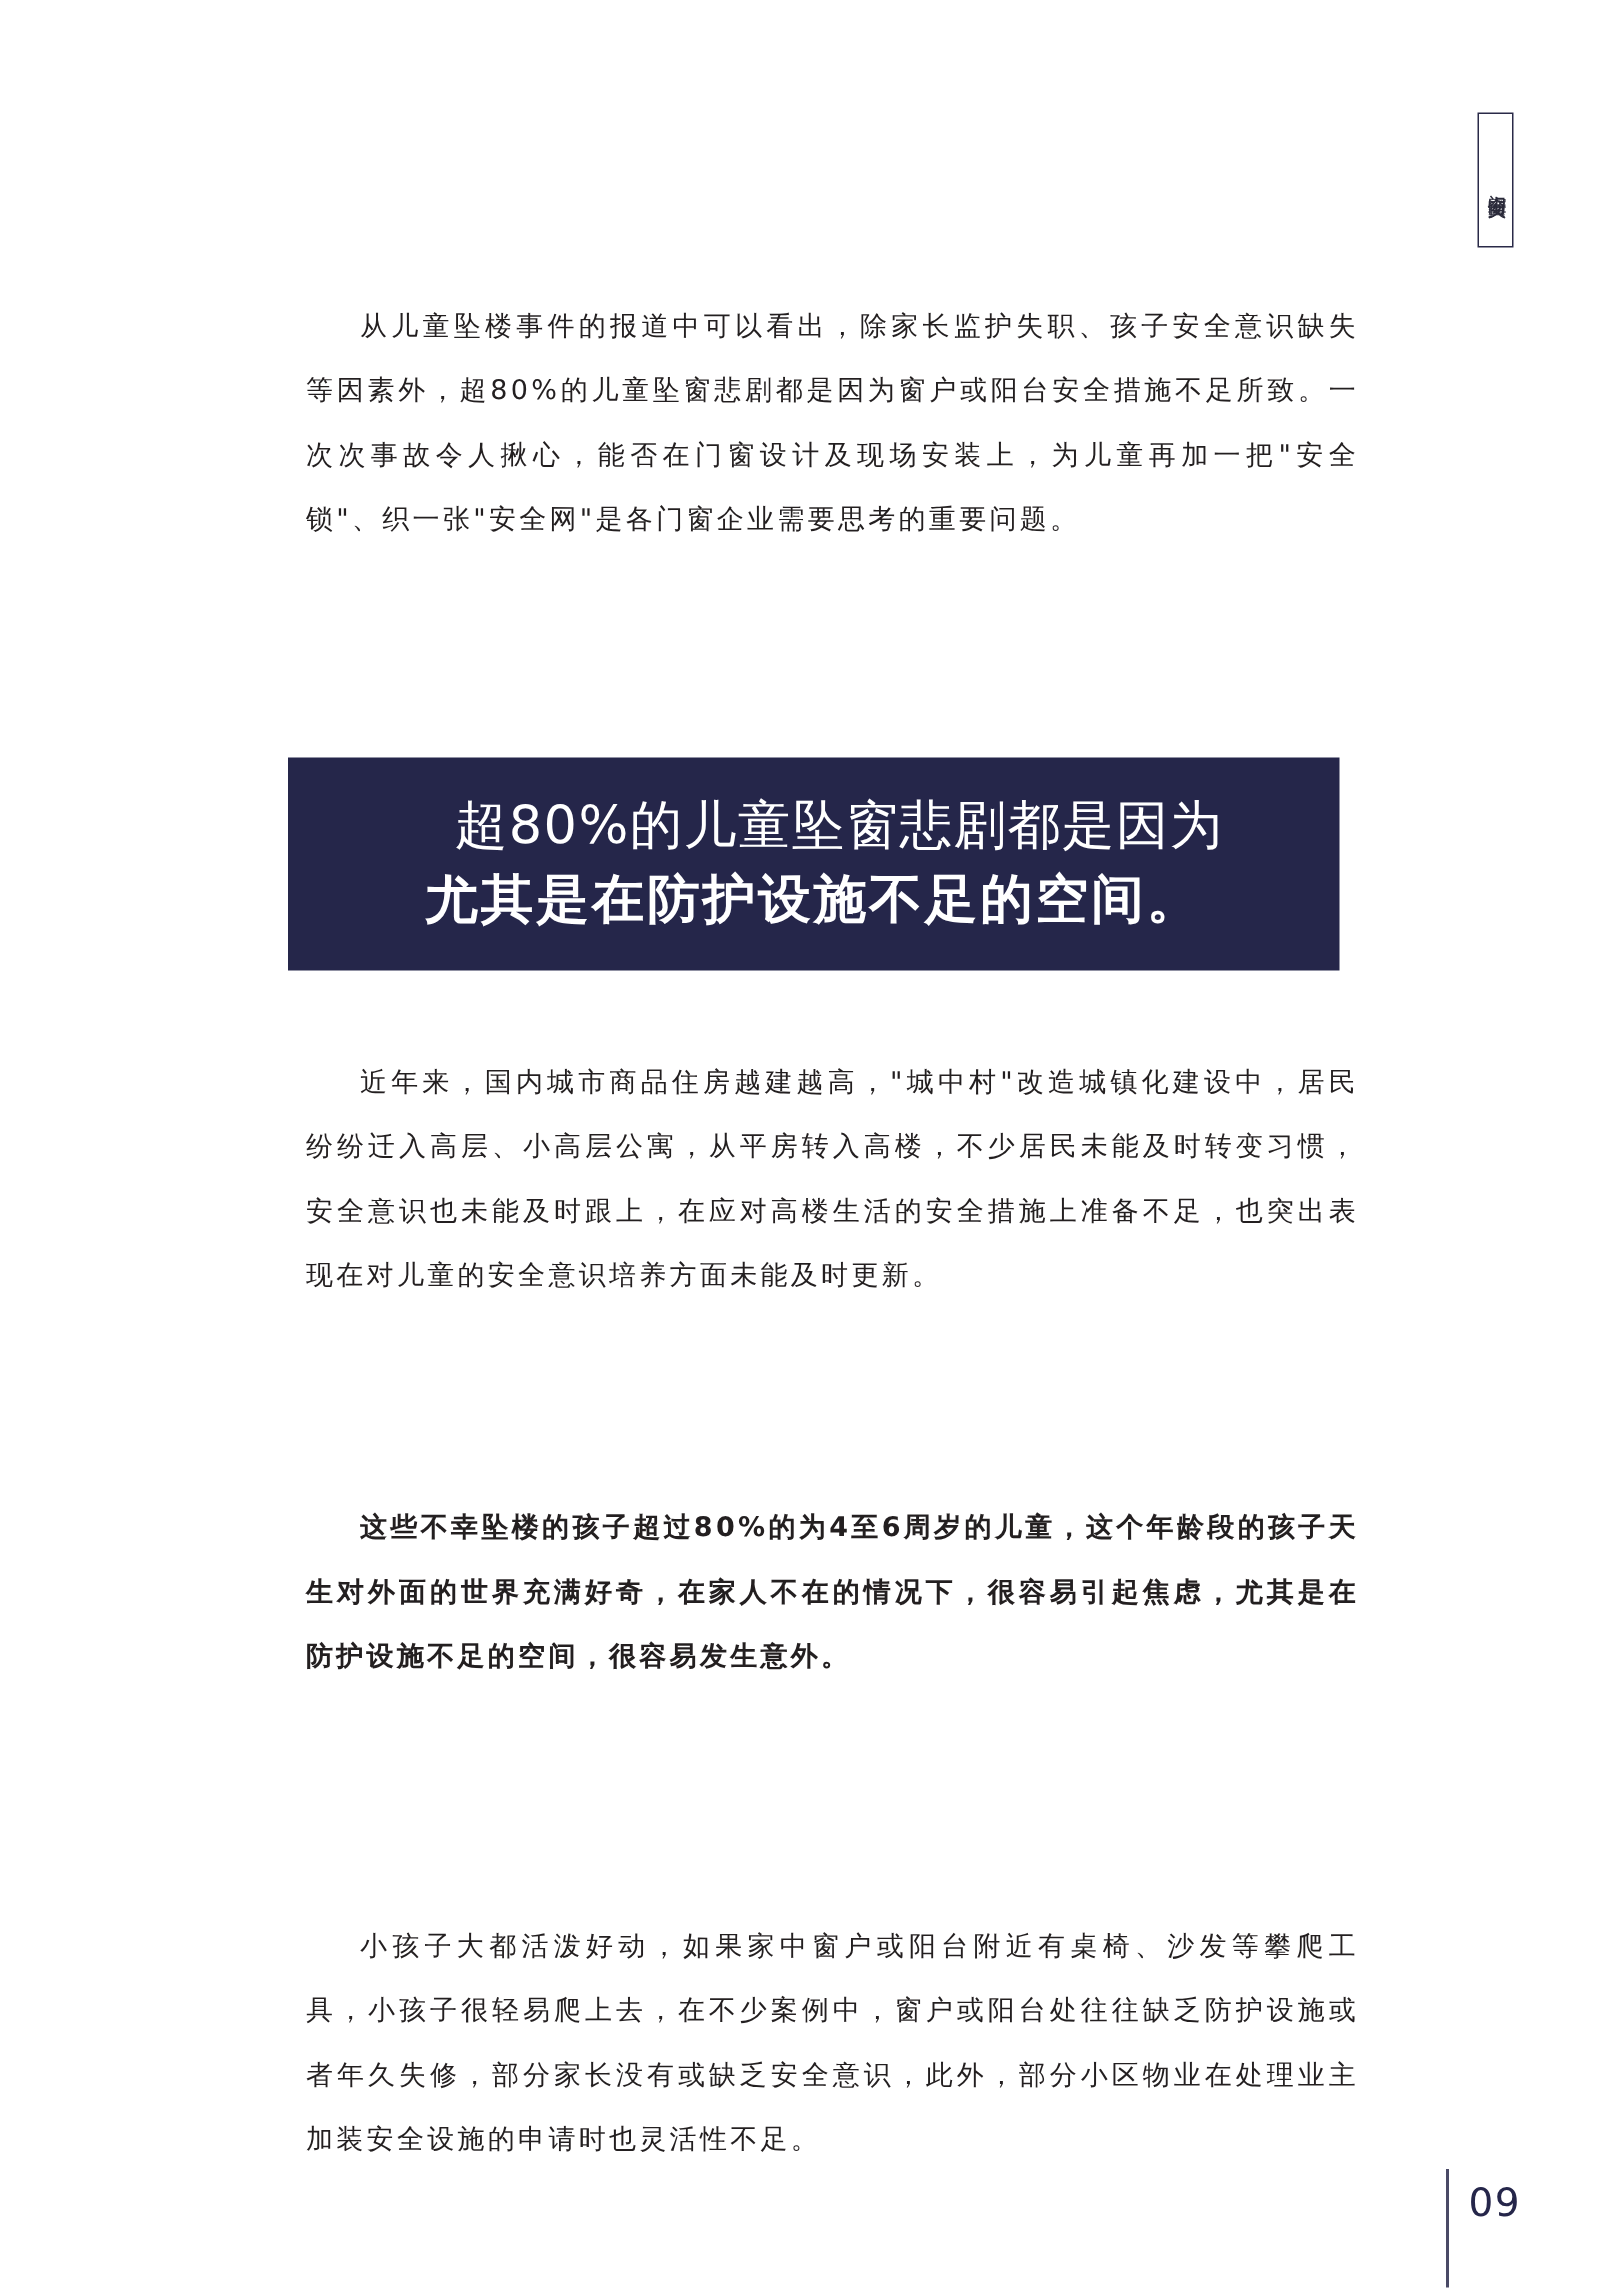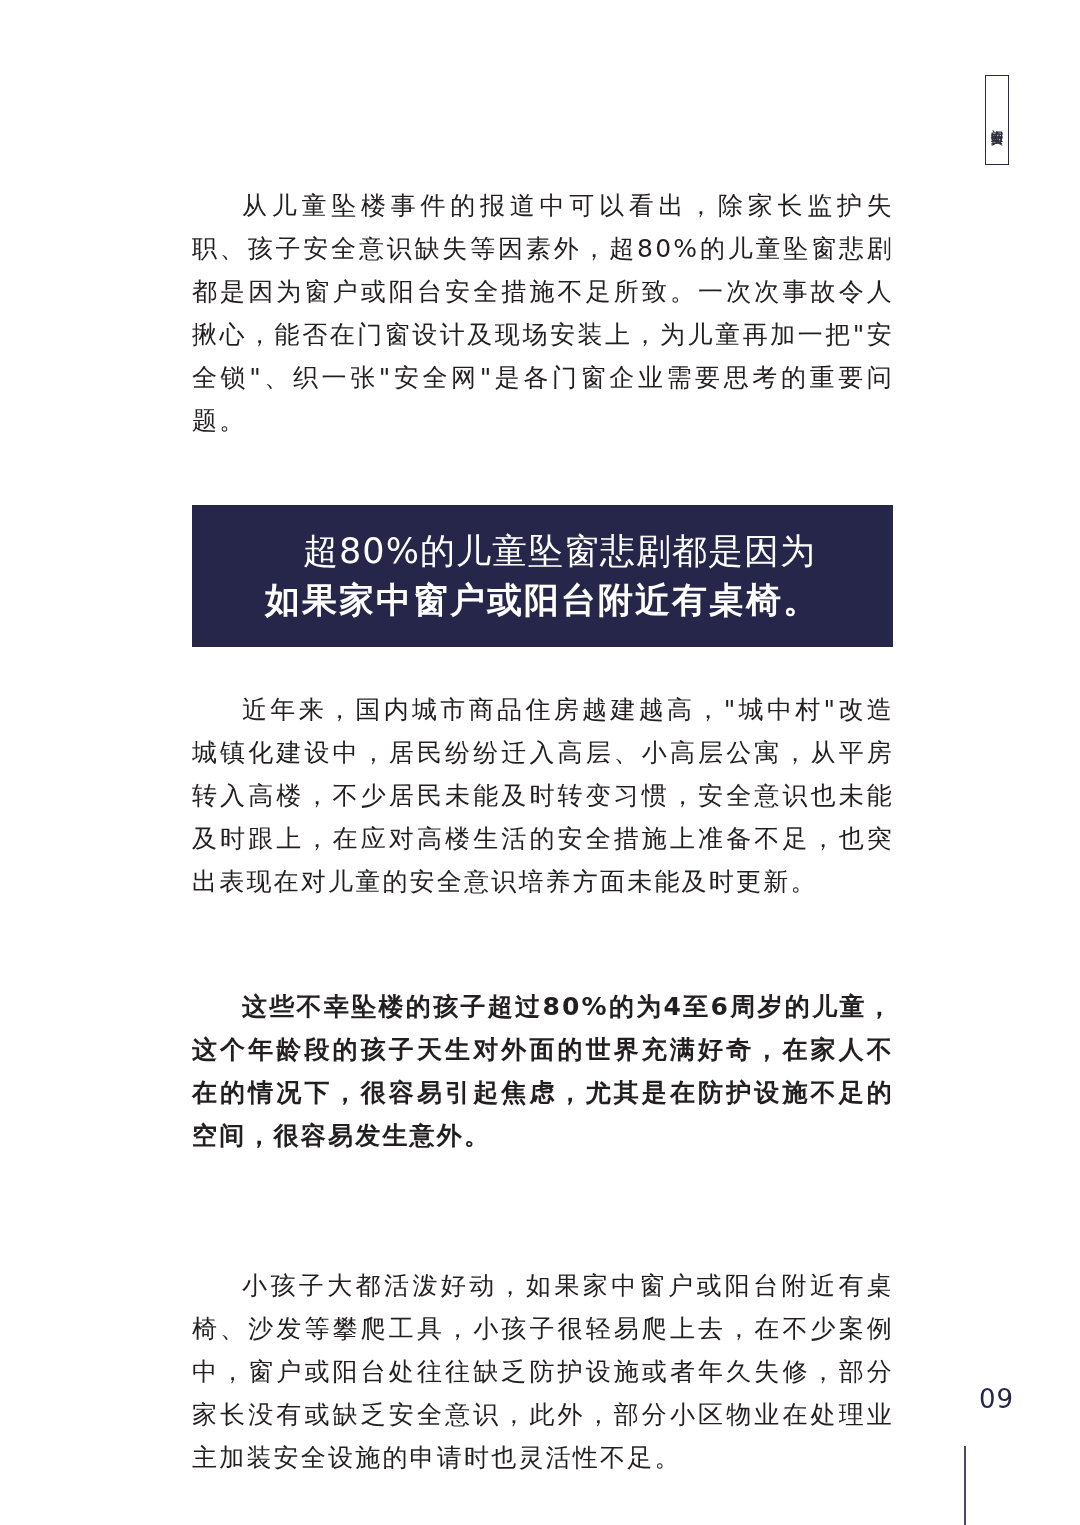--- a/index.html
+++ b/index.html
@@ -34,25 +34,25 @@
       letter-spacing: 1px;
       color: #2a2a3a;
       line-height: 1;
     }
     .content {
       position: absolute;
       left: 192px;
       width: 702px;
     }
     .para {
-      font-size: 25px;
+      font-size: 18px;
       line-height: 43px;
       letter-spacing: 2.2px;
       text-align: justify;
-      margin: 0;
+      margin: 12px;
       text-indent: 2em;
       color: #231f20;
     }
     #p1 { top: 184px; }
     #p2 { top: 688px; }
     #p3 { top: 985px; font-weight: bold; }
     #p4 { top: 1264px; }
     .banner {
       position: absolute;
       left: 192px;
@@ -84,39 +84,39 @@
       position: absolute;
       left: 964px;
       top: 1446px;
       width: 2px;
       height: 79px;
       background: #4a4a66;
     }
     .page-number {
       position: absolute;
       left: 979px;
-      top: 1384px;
+      top: 1454px;
       font-size: 26px;
       color: #25264a;
       letter-spacing: 1px;
       font-family: "DejaVu Sans", sans-serif;
     }
   </style>
 </head>
 <body>
 
 <div class="side-tab">
   <span>门窗安全类</span>
 </div>
 
 <p class="content para" id="p1">从儿童坠楼事件的报道中可以看出，除家长监护失职、孩子安全意识缺失等因素外，超80%的儿童坠窗悲剧都是因为窗户或阳台安全措施不足所致。一次次事故令人揪心，能否在门窗设计及现场安装上，为儿童再加一把"安全锁"、织一张"安全网"是各门窗企业需要思考的重要问题。</p>
 
 <div class="banner">
   <div class="line1">超80%的儿童坠窗悲剧都是因为</div>
-  <div class="line2">如果家中窗户或阳台附近有桌椅。</div>
+  <div class="line2">尤其是在防护设施不足的空间。</div>
 </div>
 
 <p class="content para" id="p2">近年来，国内城市商品住房越建越高，"城中村"改造城镇化建设中，居民纷纷迁入高层、小高层公寓，从平房转入高楼，不少居民未能及时转变习惯，安全意识也未能及时跟上，在应对高楼生活的安全措施上准备不足，也突出表现在对儿童的安全意识培养方面未能及时更新。</p>
 
 <p class="content para" id="p3">这些不幸坠楼的孩子超过80%的为4至6周岁的儿童，这个年龄段的孩子天生对外面的世界充满好奇，在家人不在的情况下，很容易引起焦虑，尤其是在防护设施不足的空间，很容易发生意外。</p>
 
 <p class="content para" id="p4">小孩子大都活泼好动，如果家中窗户或阳台附近有桌椅、沙发等攀爬工具，小孩子很轻易爬上去，在不少案例中，窗户或阳台处往往缺乏防护设施或者年久失修，部分家长没有或缺乏安全意识，此外，部分小区物业在处理业主加装安全设施的申请时也灵活性不足。</p>
 
 <div class="page-rule"></div>
 <div class="page-number">09</div>

